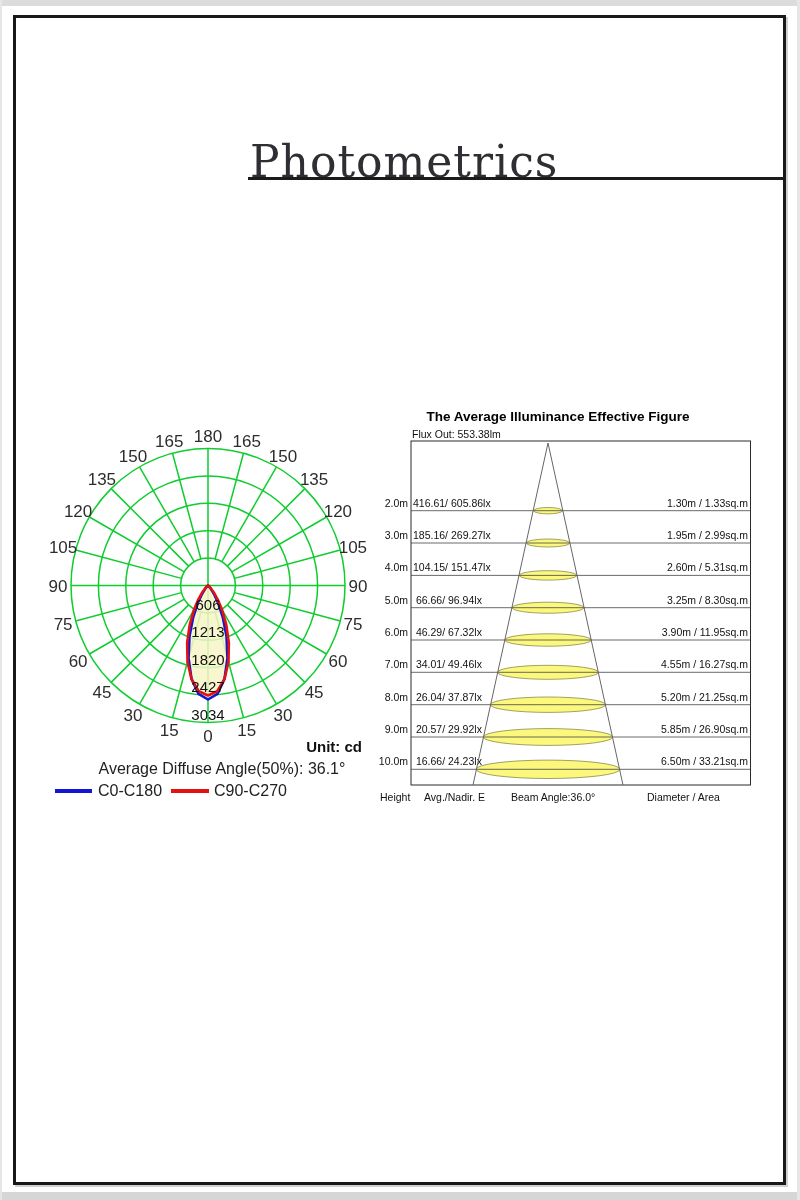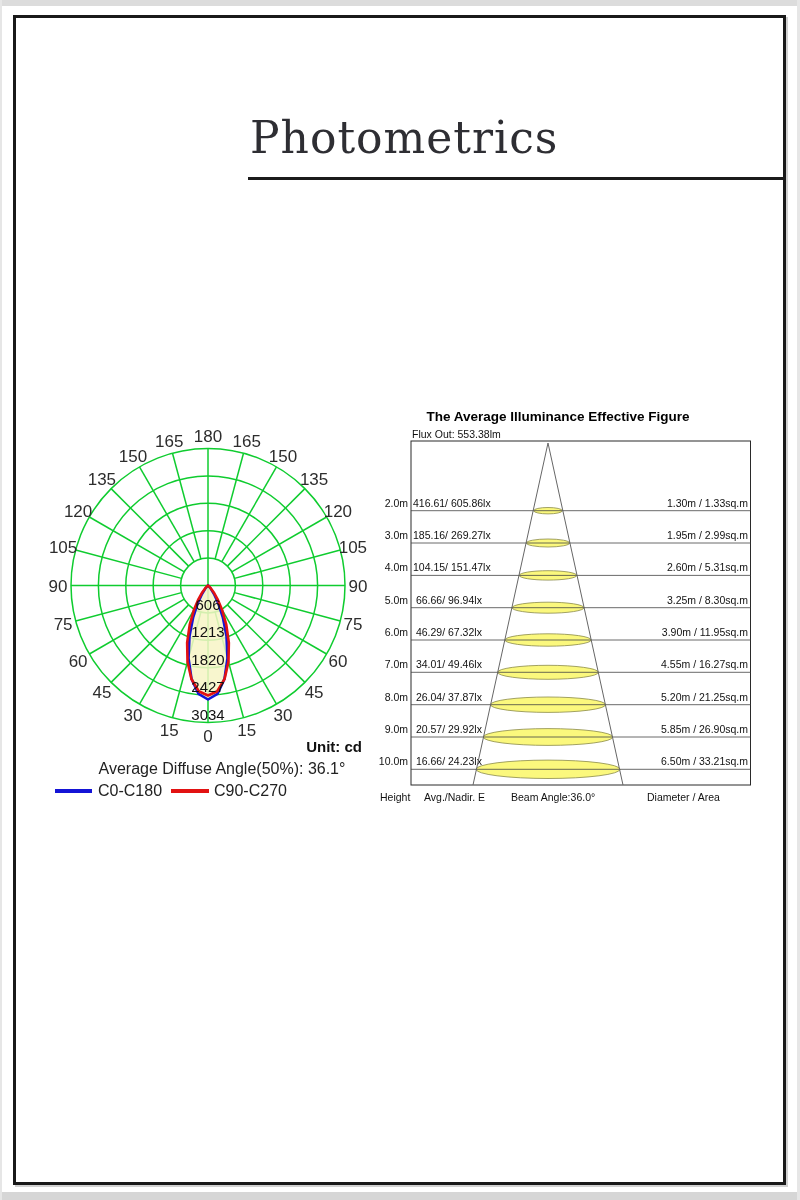--- a/index.html
+++ b/index.html
@@ -6,21 +6,21 @@
   body{width:800px;height:1200px;position:relative;background:#ffffff;
        font-family:"Liberation Sans",sans-serif;overflow:hidden;}
   .edge{position:absolute;background:#dcdcdc;}
   .edge-top{top:0;left:0;width:800px;height:6px;}
   .edge-bottom{bottom:0;left:0;width:800px;height:8px;background:#d6d6d6;}
   .edge-right{top:0;right:0;width:3px;height:1200px;background:#e6e6e6;}
   .edge-left{top:0;left:0;width:2px;height:1200px;background:#e6e6e6;}
   .frame{position:absolute;left:13px;top:15px;width:773px;height:1170px;
          box-sizing:border-box;border:3px solid #191919;
          box-shadow:2px 2px 0 rgba(0,0,0,0.18);background:transparent;}
-  .page-title{position:absolute;left:250px;top:112px;margin:0;
+  .page-title{position:absolute;left:250px;top:136px;margin:0;
          font-family:"DejaVu Serif","Liberation Serif",serif;font-weight:normal;
          font-size:44px;color:#2e2e33;letter-spacing:1px;}
   .title-rule{position:absolute;left:248px;top:177px;width:538px;height:3px;
          background:#1b1b1b;}
   svg{position:absolute;}
   #polar-svg{left:30px;top:415px;}
   #cone-svg{left:375px;top:400px;}
   svg text{white-space:pre;}
   .t10{font-family:"Liberation Sans",sans-serif;font-size:10.5px;fill:#111;}
   .t13b{font-family:"Liberation Sans",sans-serif;font-size:13.5px;font-weight:bold;fill:#000;}

